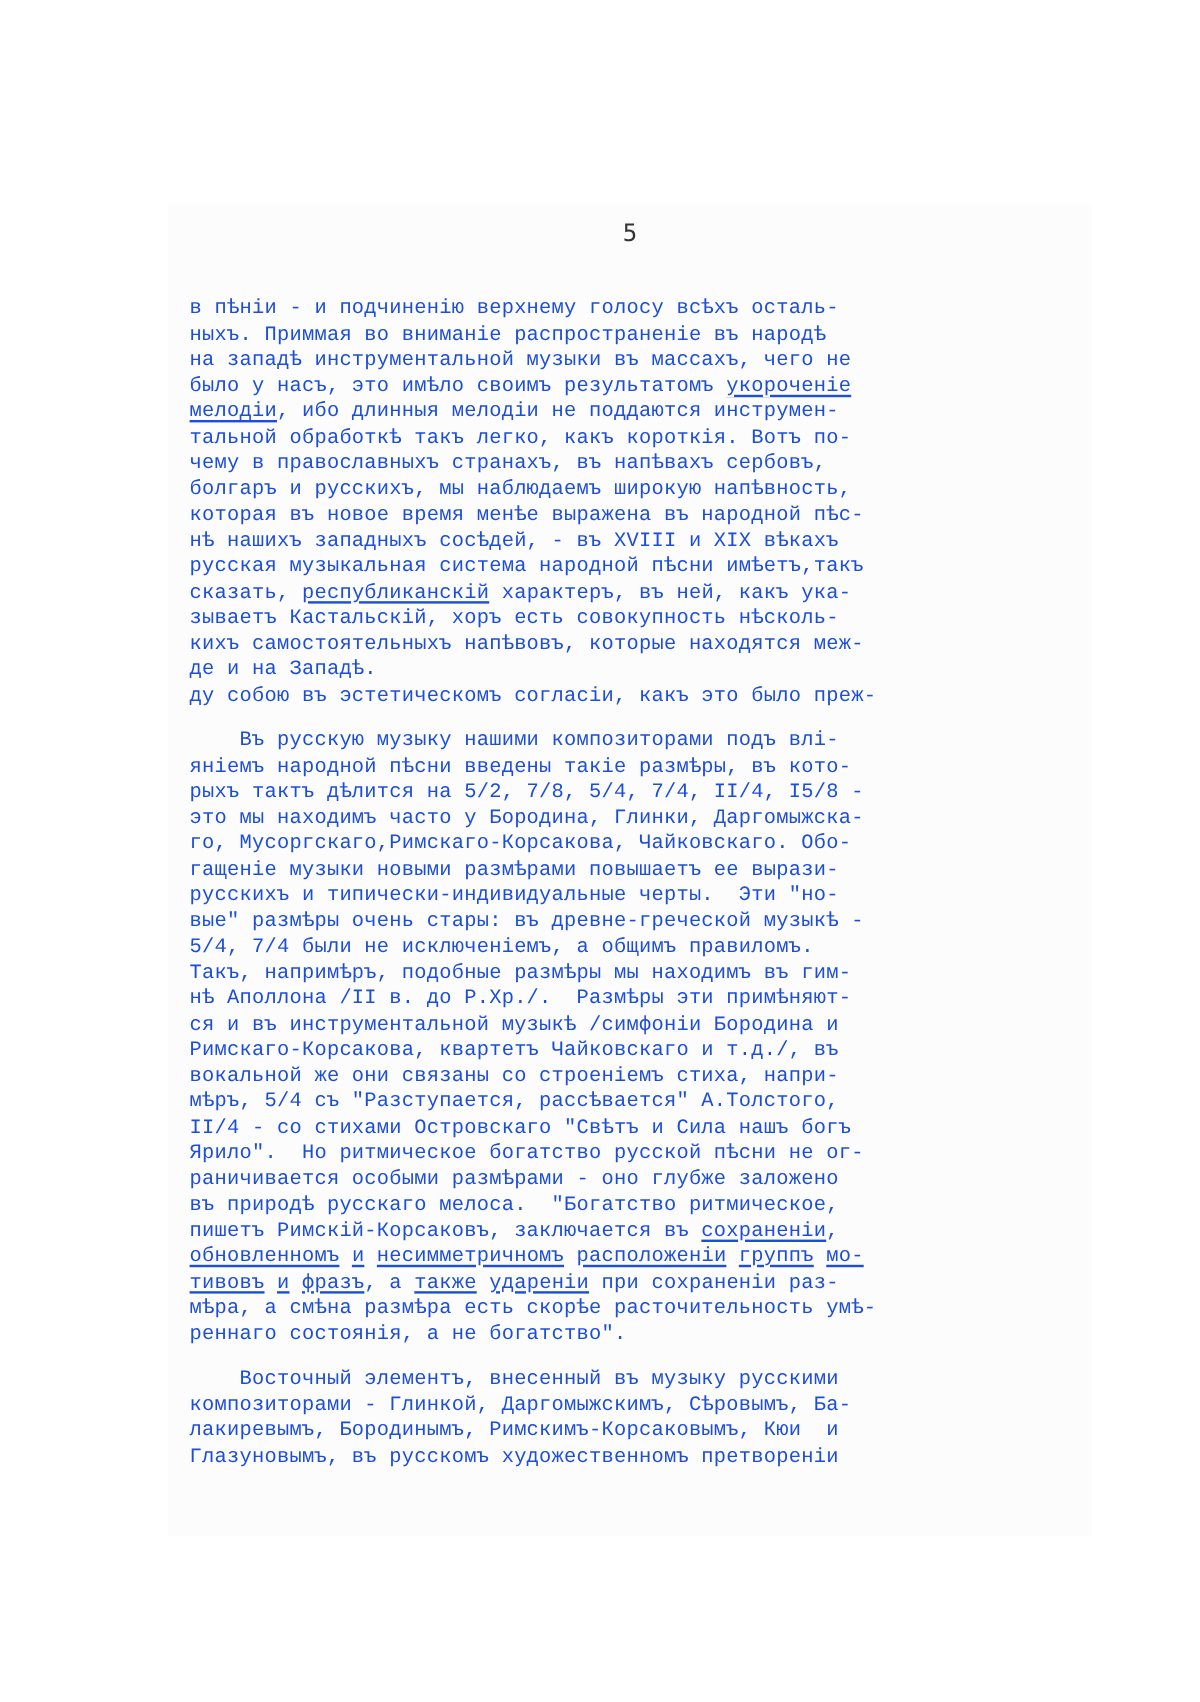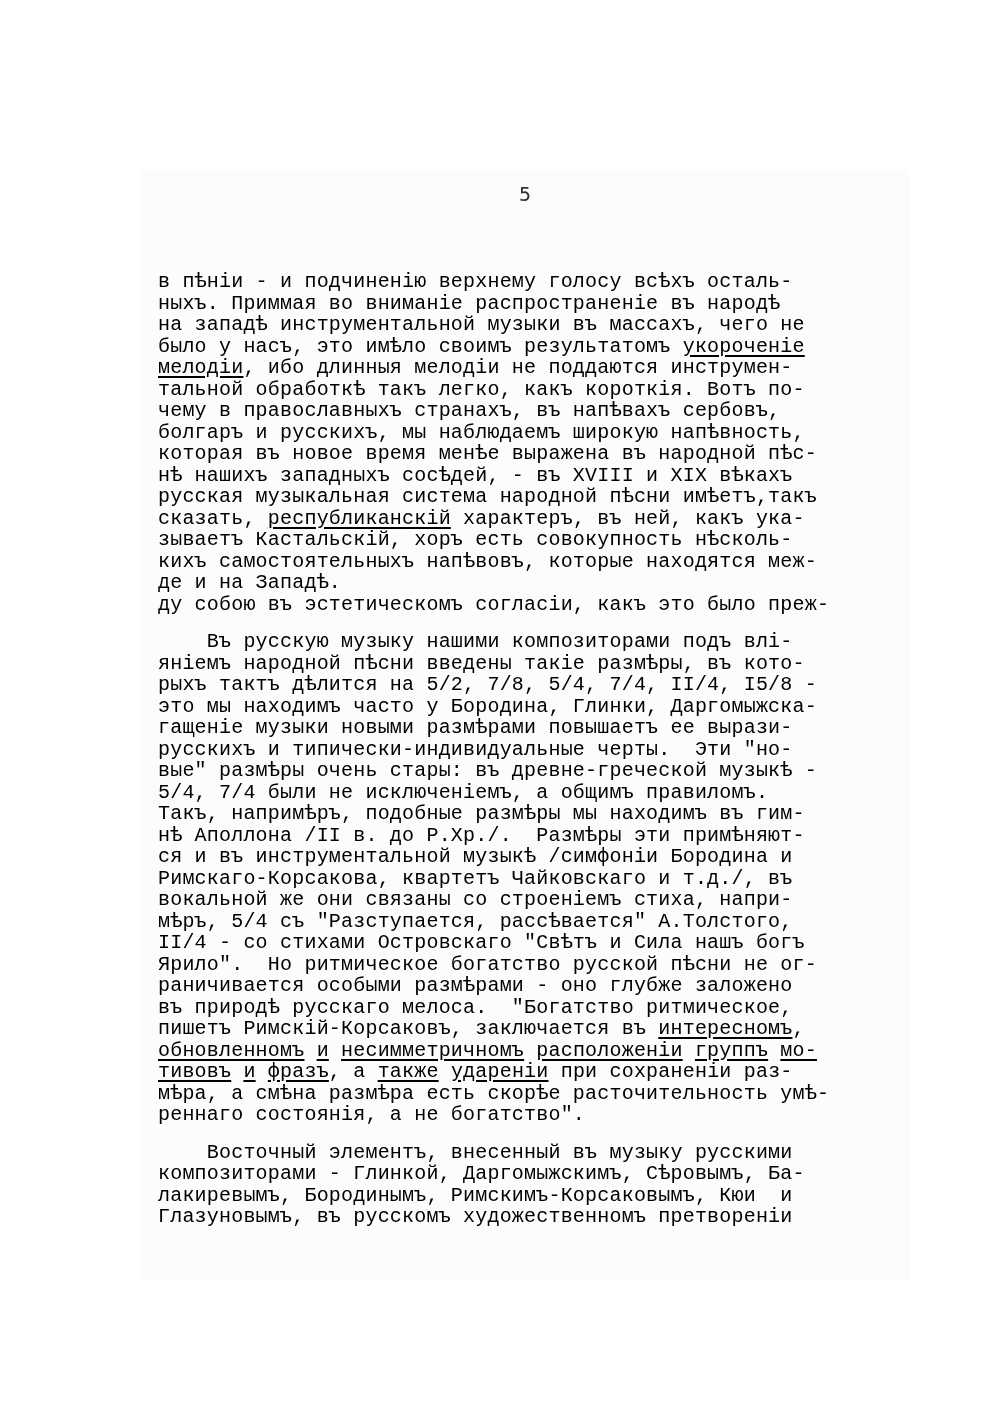--- a/index.html
+++ b/index.html
@@ -7,23 +7,23 @@
   .page {
     position: absolute; left: 140px; top: 170px; width: 770px; height: 1110px;
     background: #fcfcfc;
   }
   .page-number {
     position: absolute; left: 0; top: 12px; width: 100%;
     text-align: center; font-family: "DejaVu Sans Mono", monospace;
     font-size: 20px; color: #333;
   }
   .text {
-    position: absolute; left: 18px; top: 101px; width: 740px;
+    position: absolute; left: 18px; top: 77px; width: 740px;
     font-family: "Liberation Mono", "DejaVu Sans Mono", monospace;
-    font-size: 20px; line-height: 21.5px; color: #000000;
+    font-size: 17px; line-height: 21.5px; color: #1d4ed8;
     letter-spacing: 0.2px;
   }
   .line { white-space: pre; height: 21.5px; }
   .para-gap { height: 16px; }
   .u { text-decoration: underline; text-decoration-thickness: 1.5px; text-underline-offset: 3px; }
 </style>
 </head>
 <body>
 
 <div class="page">
@@ -46,35 +46,36 @@
         <div class="line"><span>кихъ самостоятельныхъ напѣвовъ, которые находятся меж-</span></div>
         <div class="line"><span>де и на Западѣ.</span></div>
         <div class="line"><span>ду собою въ эстетическомъ согласiи, какъ это было преж-</span></div>
       </div>
       <div class="para-gap"></div>
       <div>
         <div class="line"><span>    Въ русскую музыку нашими композиторами подъ влi-</span></div>
         <div class="line"><span>янiемъ народной пѣсни введены такiе размѣры, въ кото-</span></div>
         <div class="line"><span>рыхъ тактъ дѣлится на 5/2, 7/8, 5/4, 7/4, II/4, I5/8 -</span></div>
         <div class="line"><span>это мы находимъ часто у Бородина, Глинки, Даргомыжска-</span></div>
+        <div class="line"><span>го, Мусоргскаго,Римскаго-Корсакова, Чайковскаго. Обо-</span></div>
         <div class="line"><span>гащенiе музыки новыми размѣрами повышаетъ ее вырази-</span></div>
         <div class="line"><span>русскихъ и типически-индивидуальные черты.  Эти "но-</span></div>
         <div class="line"><span>вые" размѣры очень стары: въ древне-греческой музыкѣ -</span></div>
         <div class="line"><span>5/4, 7/4 были не исключенiемъ, а общимъ правиломъ.</span></div>
         <div class="line"><span>Такъ, напримѣръ, подобные размѣры мы находимъ въ гим-</span></div>
         <div class="line"><span>нѣ Аполлона /II в. до Р.Хр./.  Размѣры эти примѣняют-</span></div>
         <div class="line"><span>ся и въ инструментальной музыкѣ /симфонiи Бородина и</span></div>
         <div class="line"><span>Римскаго-Корсакова, квартетъ Чайковскаго и т.д./, въ</span></div>
         <div class="line"><span>вокальной же они связаны со строенiемъ стиха, напри-</span></div>
         <div class="line"><span>мѣръ, 5/4 съ "Разступается, расcѣвается" А.Толстого,</span></div>
         <div class="line"><span>II/4 - со стихами Островскаго "Свѣтъ и Сила нашъ богъ</span></div>
         <div class="line"><span>Ярило".  Но ритмическое богатство русской пѣсни не ог-</span></div>
         <div class="line"><span>раничивается особыми размѣрами - оно глубже заложено</span></div>
         <div class="line"><span>въ природѣ русскаго мелоса.  "Богатство ритмическое,</span></div>
-        <div class="line"><span>пишетъ Римскiй-Корсаковъ, заключается въ </span><span class="u">интересномъ</span><span>,</span></div>
+        <div class="line"><span>пишетъ Римскiй-Корсаковъ, заключается въ </span><span class="u">сохраненiи</span><span>,</span></div>
         <div class="line"><span class="u">обновленномъ</span><span> </span><span class="u">и</span><span> </span><span class="u">несимметричномъ</span><span> </span><span class="u">расположенiи</span><span> </span><span class="u">группъ</span><span> </span><span class="u">мо-</span></div>
         <div class="line"><span class="u">тивовъ</span><span> </span><span class="u">и</span><span> </span><span class="u">фразъ</span><span>, а </span><span class="u">также</span><span> </span><span class="u">ударенiи</span><span> при сохраненiи раз-</span></div>
         <div class="line"><span>мѣра, а смѣна размѣра есть скорѣе расточительность умѣ-</span></div>
         <div class="line"><span>реннаго состоянiя, а не богатство".</span></div>
       </div>
       <div class="para-gap"></div>
       <div>
         <div class="line"><span>    Восточный элементъ, внесенный въ музыку русскими</span></div>
         <div class="line"><span>композиторами - Глинкой, Даргомыжскимъ, Сѣровымъ, Ба-</span></div>
         <div class="line"><span>лакиревымъ, Бородинымъ, Римскимъ-Корсаковымъ, Кюи  и</span></div>

